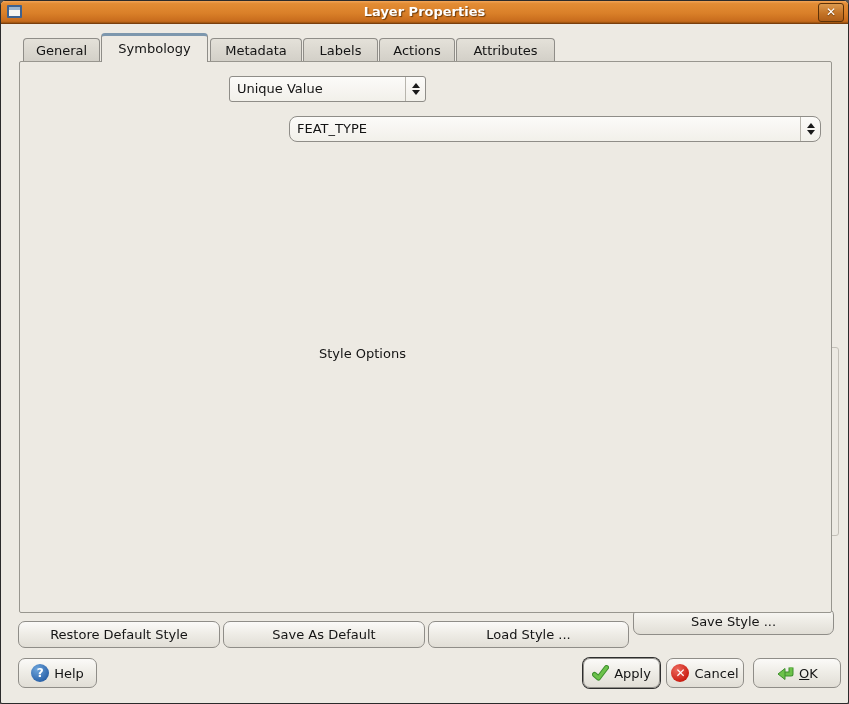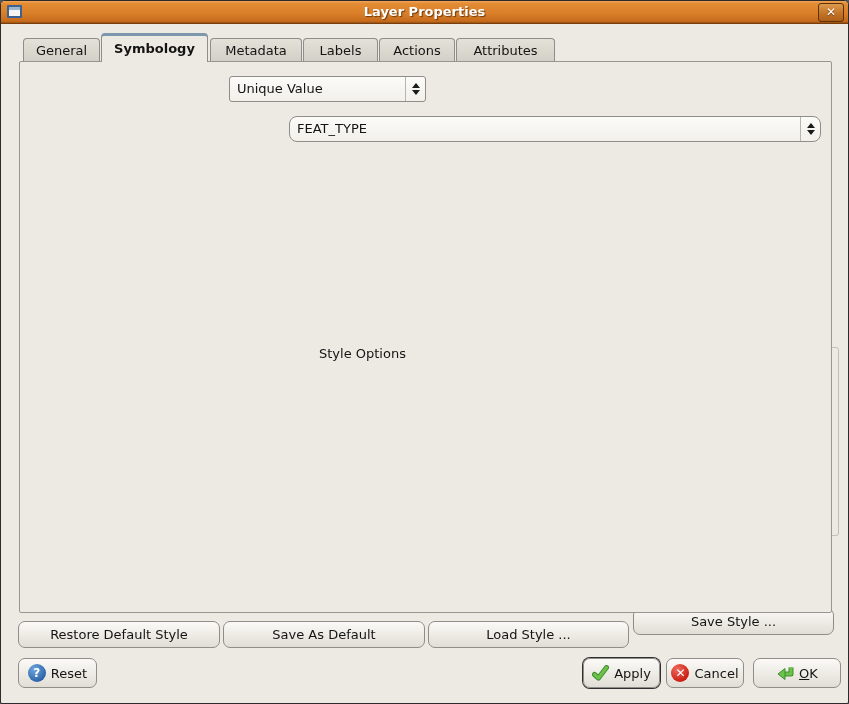--- a/index.html
+++ b/index.html
@@ -34,21 +34,21 @@
   
   .tab {
     position:absolute; top:37px; height:24px;
     background:linear-gradient(#E4E1D9, #D2CFC7);
     border:1px solid #8F8D88; border-bottom:none;
     border-radius:4px 4px 0 0;
     text-align:center; line-height:23px; font-size:13px; cursor:default;
   }
   .tab.active {
     top:32px; height:29px; background:#EDEAE3; z-index:5;
-    border-top:3px solid #7D97AD; line-height:26px;font-weight:bold;
+    border-top:3px solid #7D97AD; line-height:26px;
   }
   
   .frame {
     position:absolute; left:18px; top:60px; width:813px; height:552px;
     border:1px solid #98968F; border-radius:2px; background:#EDEAE3; z-index:1;
   }
   .lbl { position:absolute; font-size:13px; color:#141414; white-space:nowrap; }
 
   
   .combo {
@@ -284,21 +284,21 @@
   </div>
   <div class="btn" style="left:699px; top:497px; width:28px; height:26px;">...</div>
 
   <div class="btn" style="left:17px; top:620px; width:202px; height:27px;">Restore Default Style</div>
   <div class="btn" style="left:427px; top:620px; width:201px; height:27px;">Load Style ...</div>
   <div class="btn" style="left:222px; top:620px; width:202px; height:27px;">Save As Default</div>
   <div class="btn" style="left:632px; top:607px; width:201px; height:27px;">Save Style ...</div>
 
   <div class="btn footer-btn" style="left:17px; top:657px; width:79px;">
     <span class="icon-circle help-circle">?</span>
-    <span>Reset</span>
+    <span>Help</span>
   </div>
   <div class="btn footer-btn default-focus" style="left:582px; top:657px; width:77px;">
     <svg width="17" height="16" viewBox="0 0 17 16">
       <path d="M2.5 9.5 L6.5 13 L14.5 2.5" fill="none" stroke="#3E8E2E" stroke-width="5" stroke-linecap="round" stroke-linejoin="round"></path>
       <path d="M2.5 9.5 L6.5 13 L14.5 2.5" fill="none" stroke="#6CC24A" stroke-width="3" stroke-linecap="round" stroke-linejoin="round"></path>
     </svg>
     <span>Apply</span>
   </div>
   <div class="btn footer-btn" style="left:665px; top:657px; width:78px;">
     <span class="icon-circle cancel-circle">✕</span>

